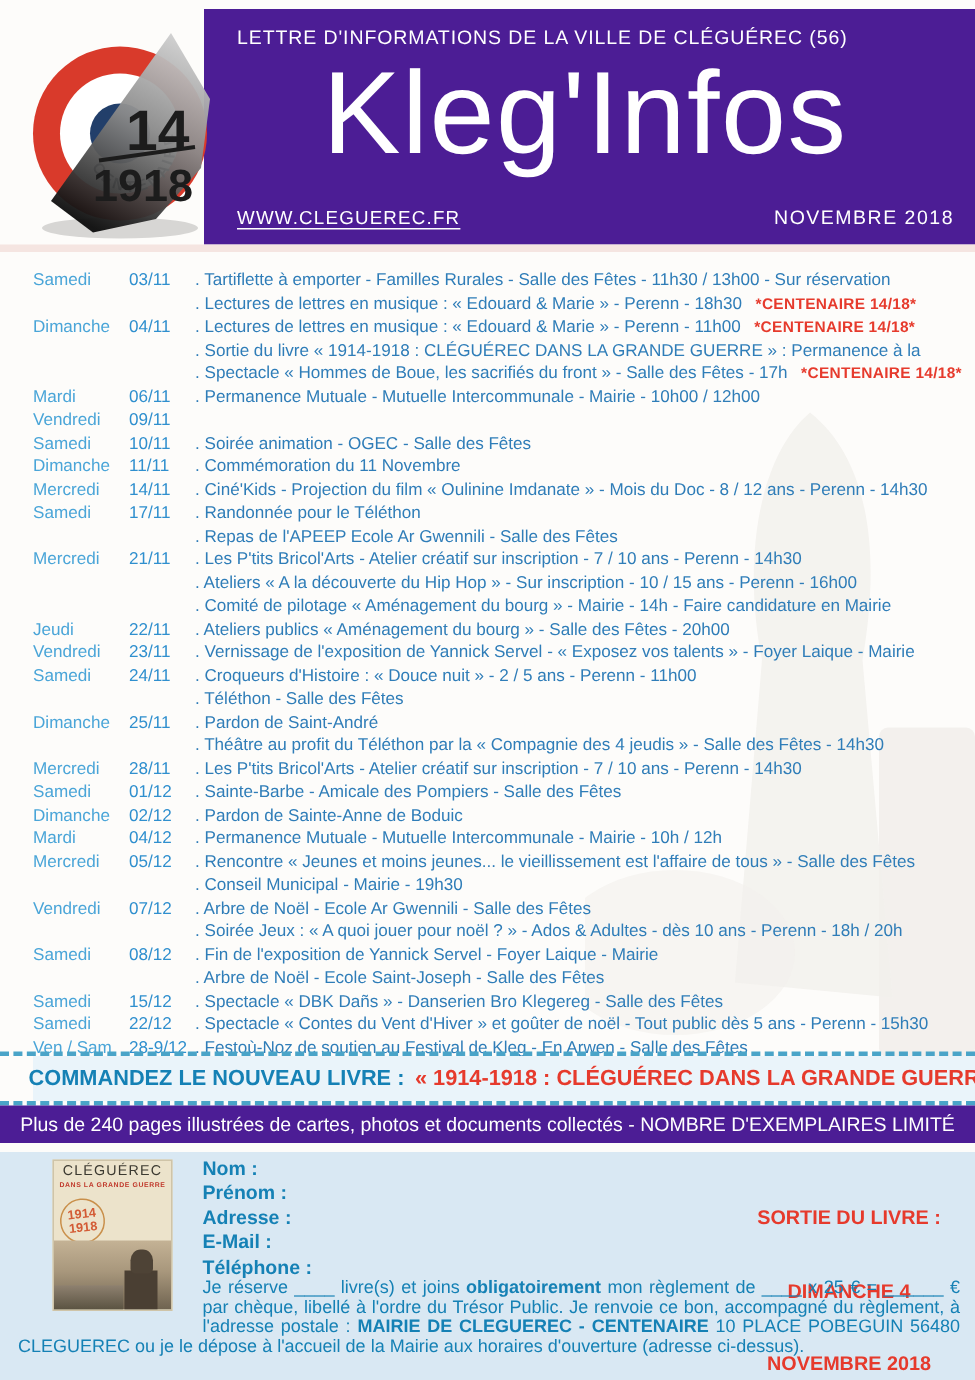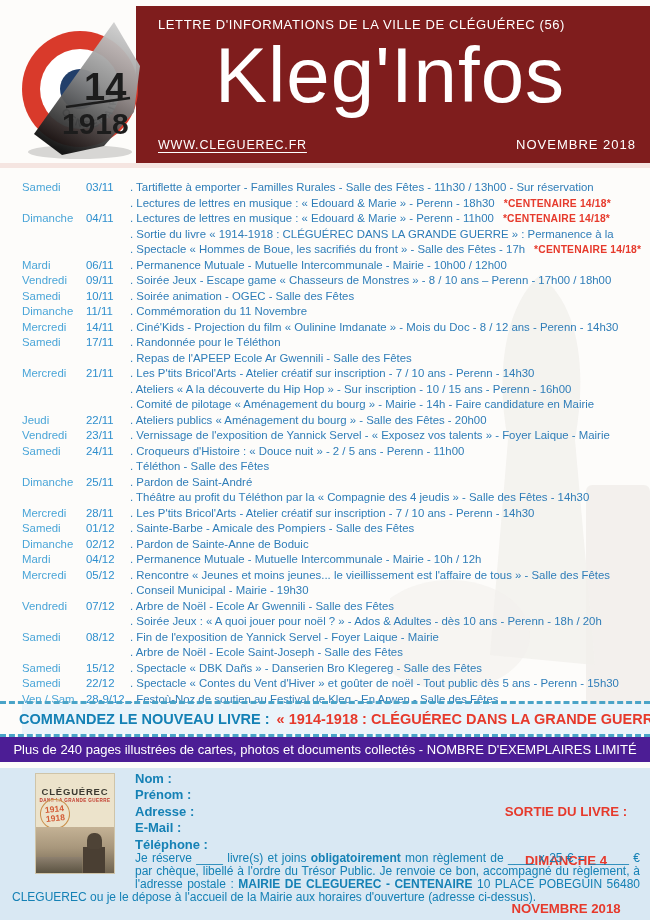--- a/index.html
+++ b/index.html
@@ -1,20 +1,20 @@
 <!DOCTYPE html>
 <html><head>
 <meta charset="utf-8">
 <style>
   html,body{margin:0;padding:0;}
   body{font-family:"Liberation Sans", sans-serif; background:#ffffff;}
   .page{position:relative;width:650px;height:920px;background:#fdfcfa;overflow:hidden;}
 
   
-  .masthead{position:absolute;left:136px;top:6px;right:0;height:157px;background:#7f1d1d;color:#fff;}
+  .masthead{position:absolute;left:136px;top:6px;right:0;height:157px;background:#4c1d95;color:#fff;}
   .topline{position:absolute;left:22px;top:11px;font-size:13px;letter-spacing:.6px;white-space:nowrap;}
   .mast-title{position:absolute;left:0;right:6px;top:24px;text-align:center;font-size:78px;letter-spacing:1px;font-weight:400;}
   .site{position:absolute;left:22px;bottom:11px;font-size:12.5px;letter-spacing:.8px;text-decoration:underline;text-underline-offset:3px;cursor:pointer;}
   .issue{position:absolute;right:14px;bottom:11px;font-size:13px;letter-spacing:1px;}
   .logo{position:absolute;left:8px;top:4px;width:150px;height:158px;}
   .pink-strip{position:absolute;left:0;top:163px;width:650px;height:5px;background:#f3e1dc;opacity:.85;}
 
   
   .watermark{position:absolute;right:0;top:235px;opacity:.55;pointer-events:none;}
 
@@ -40,21 +40,21 @@
   .flabels{position:absolute;left:135px;top:3px;}
   .flabel{font-size:13px;font-weight:bold;color:#1581b5;line-height:16.4px;}
   .release{position:absolute;right:8px;top:4px;width:152px;text-align:center;}
   .rline{font-size:13.2px;font-weight:bold;color:#e63a2c;line-height:16.6px;margin-top:32px;}
   .para{position:absolute;left:12px;right:10px;top:84px;font-size:12px;color:#1581b5;line-height:13px;text-align:justify;}
   .para .spacer{float:left;width:123px;height:34px;}
   .para b{font-weight:bold;}
 
   
   .cover{position:absolute;left:35px;top:5px;width:80px;height:101px;background:#ece3cb;border:1px solid #cfc4a8;box-sizing:border-box;overflow:hidden;}
-  .c-title{margin-top:12px;text-align:center;font-size:9.5px;font-weight:bold;letter-spacing:.8px;color:#3c3a31;}
+  .c-title{margin-top:1px;text-align:center;font-size:9.5px;font-weight:normal;letter-spacing:.8px;color:#3c3a31;}
   .c-sub{text-align:center;font-size:4.6px;font-weight:bold;letter-spacing:.4px;color:#c0392b;margin-top:1px;}
   .c-years{position:absolute;left:4px;top:25px;width:28px;height:28px;border:1.6px solid #c98f4a;border-radius:50%;
            display:flex;flex-direction:column;align-items:center;justify-content:center;transform:rotate(-6deg);background:rgba(236,227,203,.6);}
   .c-years span{font-size:8.5px;font-weight:bold;color:#d35b35;line-height:9px;}
   .c-photo{position:absolute;left:0;bottom:0;width:100%;height:46px;
            background:linear-gradient(180deg,#c4b295 0%,#a8977c 45%,#6f6350 100%);}
   .monu-base{position:absolute;right:9px;bottom:0;width:22px;height:26px;background:#4a3f33;}
   .monu-statue{position:absolute;right:12px;bottom:24px;width:15px;height:16px;background:#4e4336;border-radius:45% 45% 20% 20%;}
   .crowd{position:absolute;left:0;bottom:0;width:46px;height:16px;background:linear-gradient(180deg,#8d8070,#57503f);opacity:.85;}
 </style>
@@ -137,21 +137,20 @@
         <span class="agtext">. Spectacle « Hommes de Boue, les sacrifiés du front » - Salle des Fêtes - 17h<span class="agtag">*CENTENAIRE 14/18*</span></span>
       </div>
       <div class="agline">
         <span class="agday">Mardi</span>
         <span class="agdate">06/11</span>
         <span class="agtext">. Permanence Mutuale - Mutuelle Intercommunale - Mairie - 10h00 / 12h00</span>
       </div>
       <div class="agline">
         <span class="agday">Vendredi</span>
         <span class="agdate">09/11</span>
-        <span class="agtext">. Soirée Jeux - Escape game « Chasseurs de Monstres » - 8 / 10 ans – Perenn - 17h00 / 18h00</span>
       </div>
       <div class="agline">
         <span class="agday">Samedi</span>
         <span class="agdate">10/11</span>
         <span class="agtext">. Soirée animation - OGEC - Salle des Fêtes</span>
       </div>
       <div class="agline">
         <span class="agday">Dimanche</span>
         <span class="agdate">11/11</span>
         <span class="agtext">. Commémoration du 11 Novembre</span>

